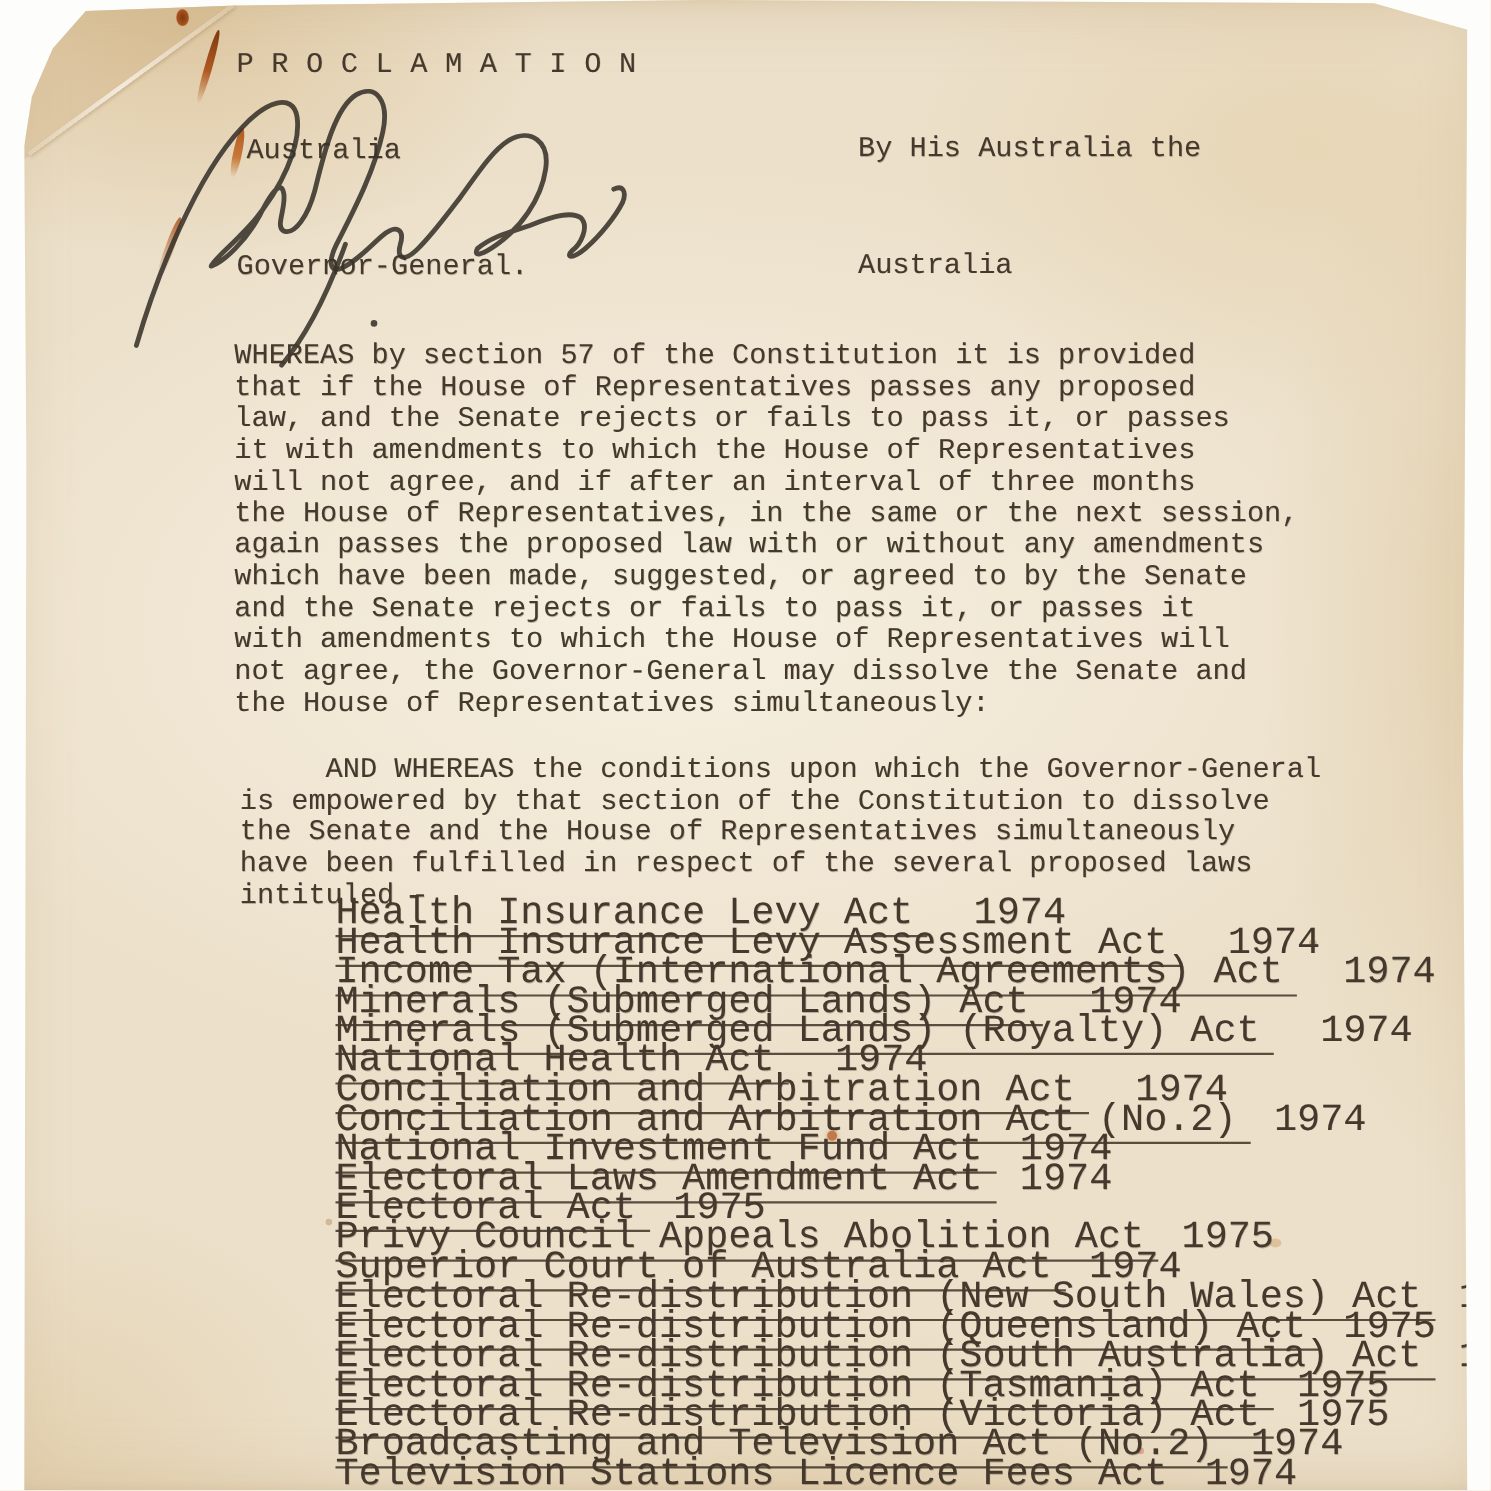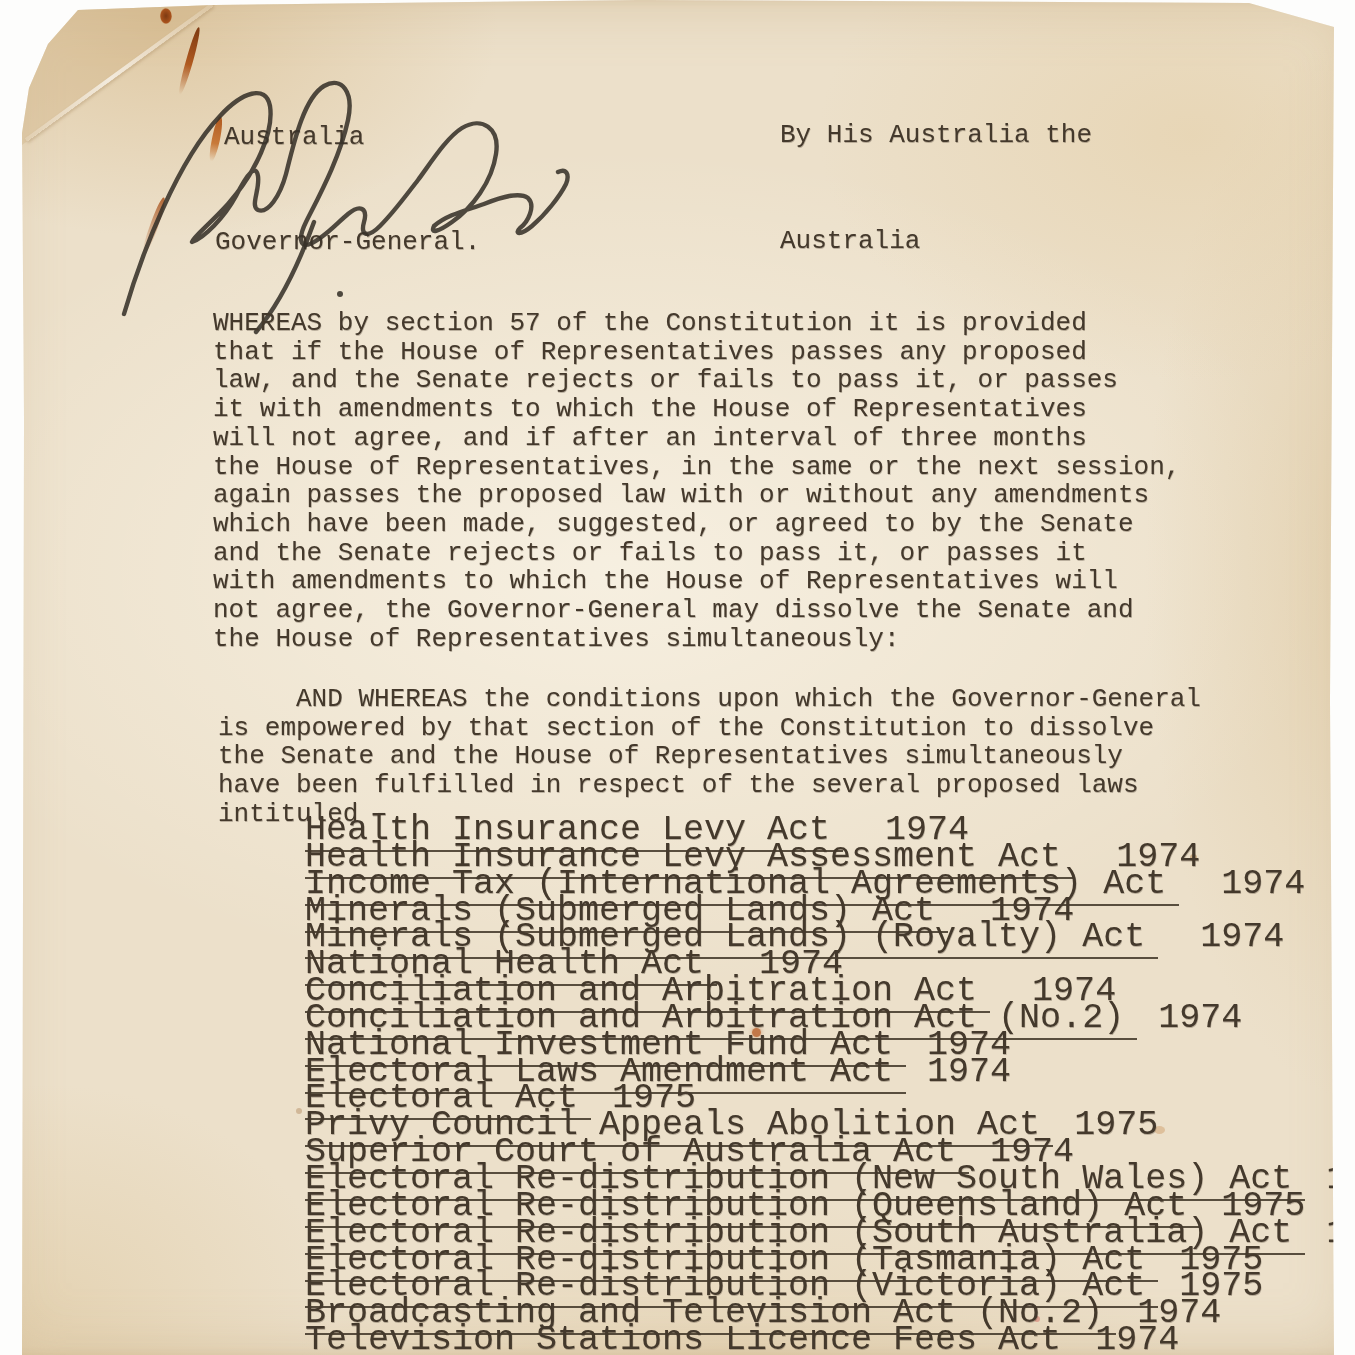--- a/index.html
+++ b/index.html
@@ -85,20 +85,21 @@
     <div class="rust s0"></div>
     <div class="rust s1"></div>
     <div class="rust s2"></div>
     <div class="rust s3"></div>
     <div class="spot a"></div>
     <div class="spot b"></div>
     <div class="spot c"></div>
     <div class="spot d"></div>
     <div class="spot e"></div>
 
+    <div class="tw heading">PROCLAMATION</div>
 
     <div class="tw lb1">Australia</div>
     <div class="tw lb2">Governor-General.</div>
 
     <div class="tw rb rb1">By His Australia the</div>
     <div class="tw rb rb3">Australia</div>
 
     <svg class="signature" viewBox="0 0 480 260">
       <path d="M 16 238
                C 34 176, 70 84, 112 40

